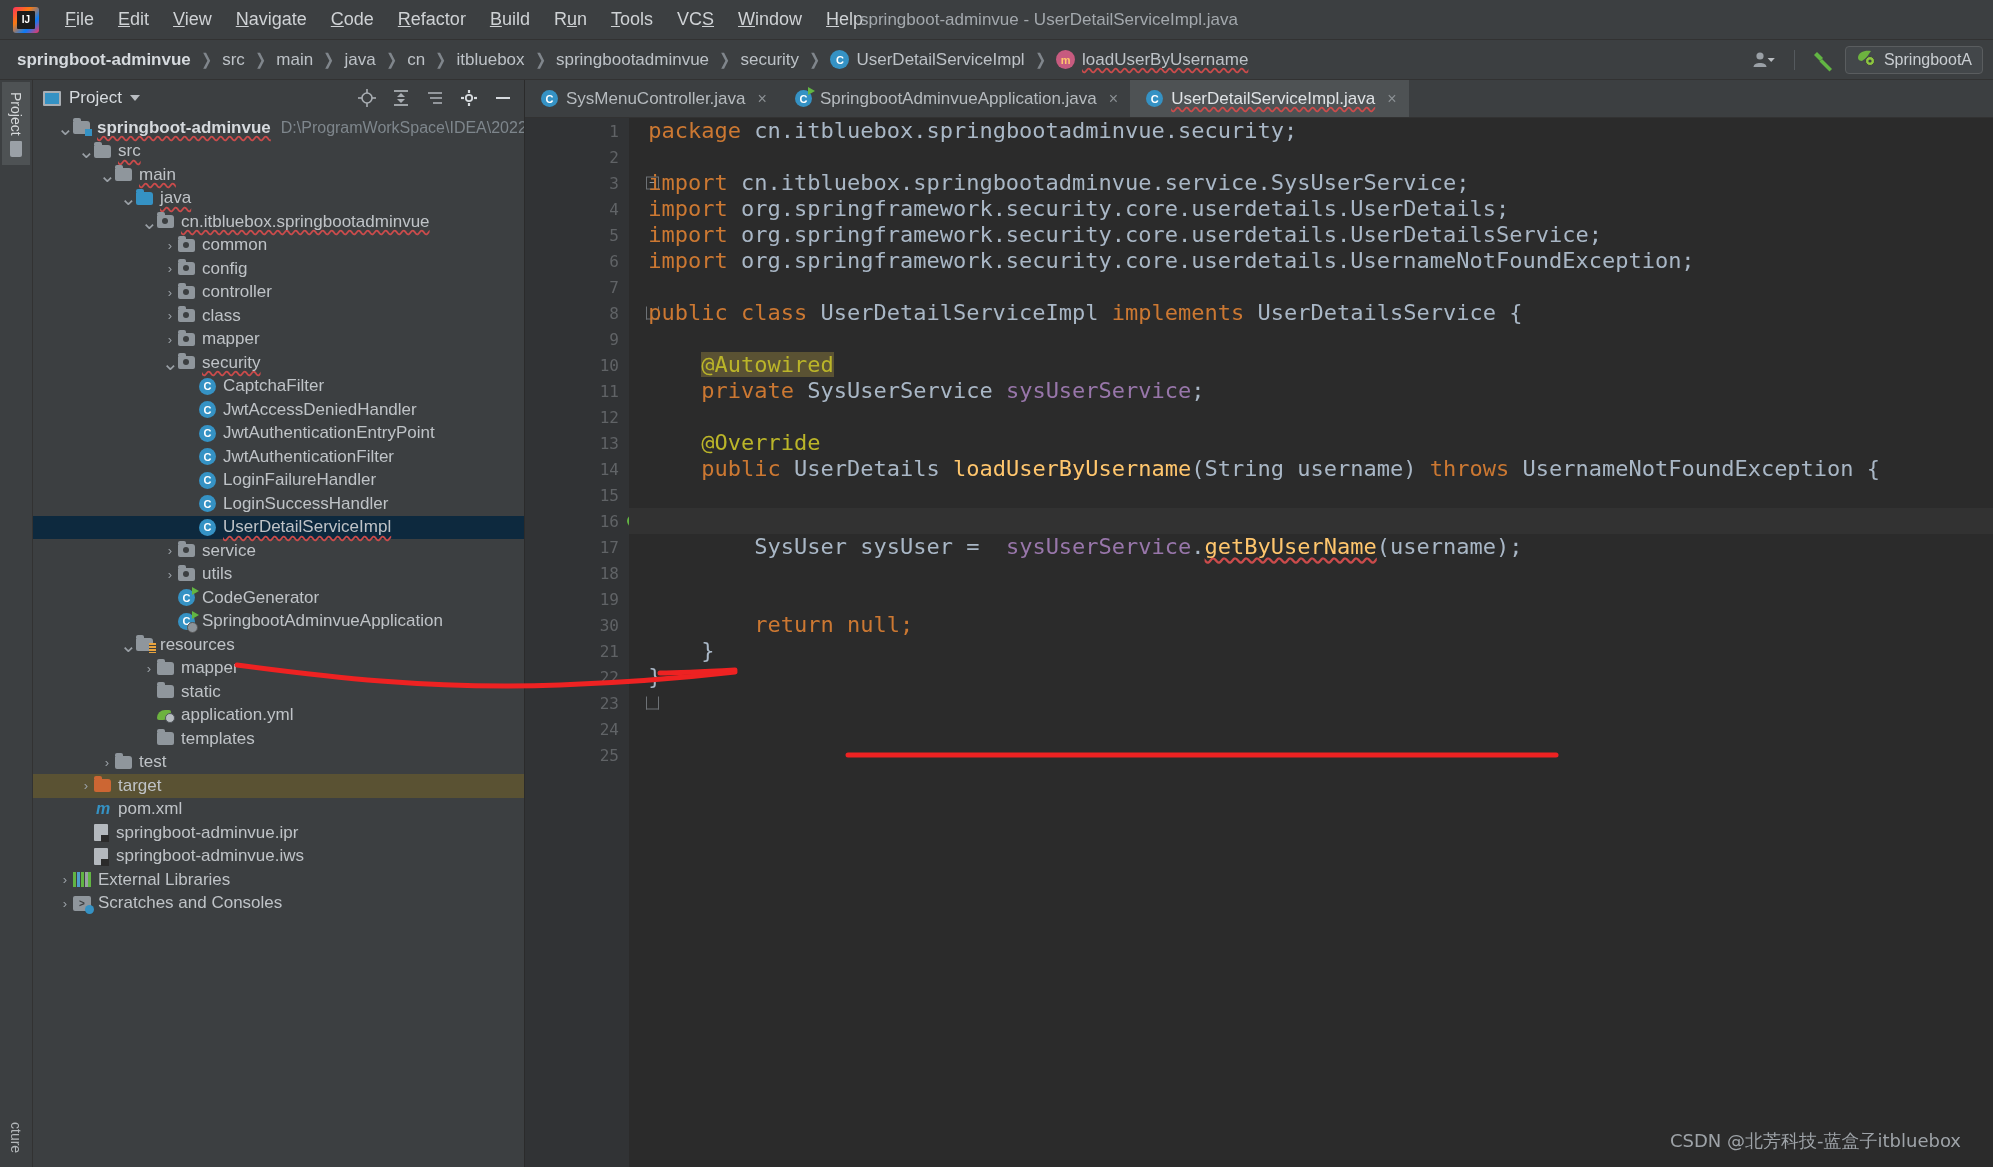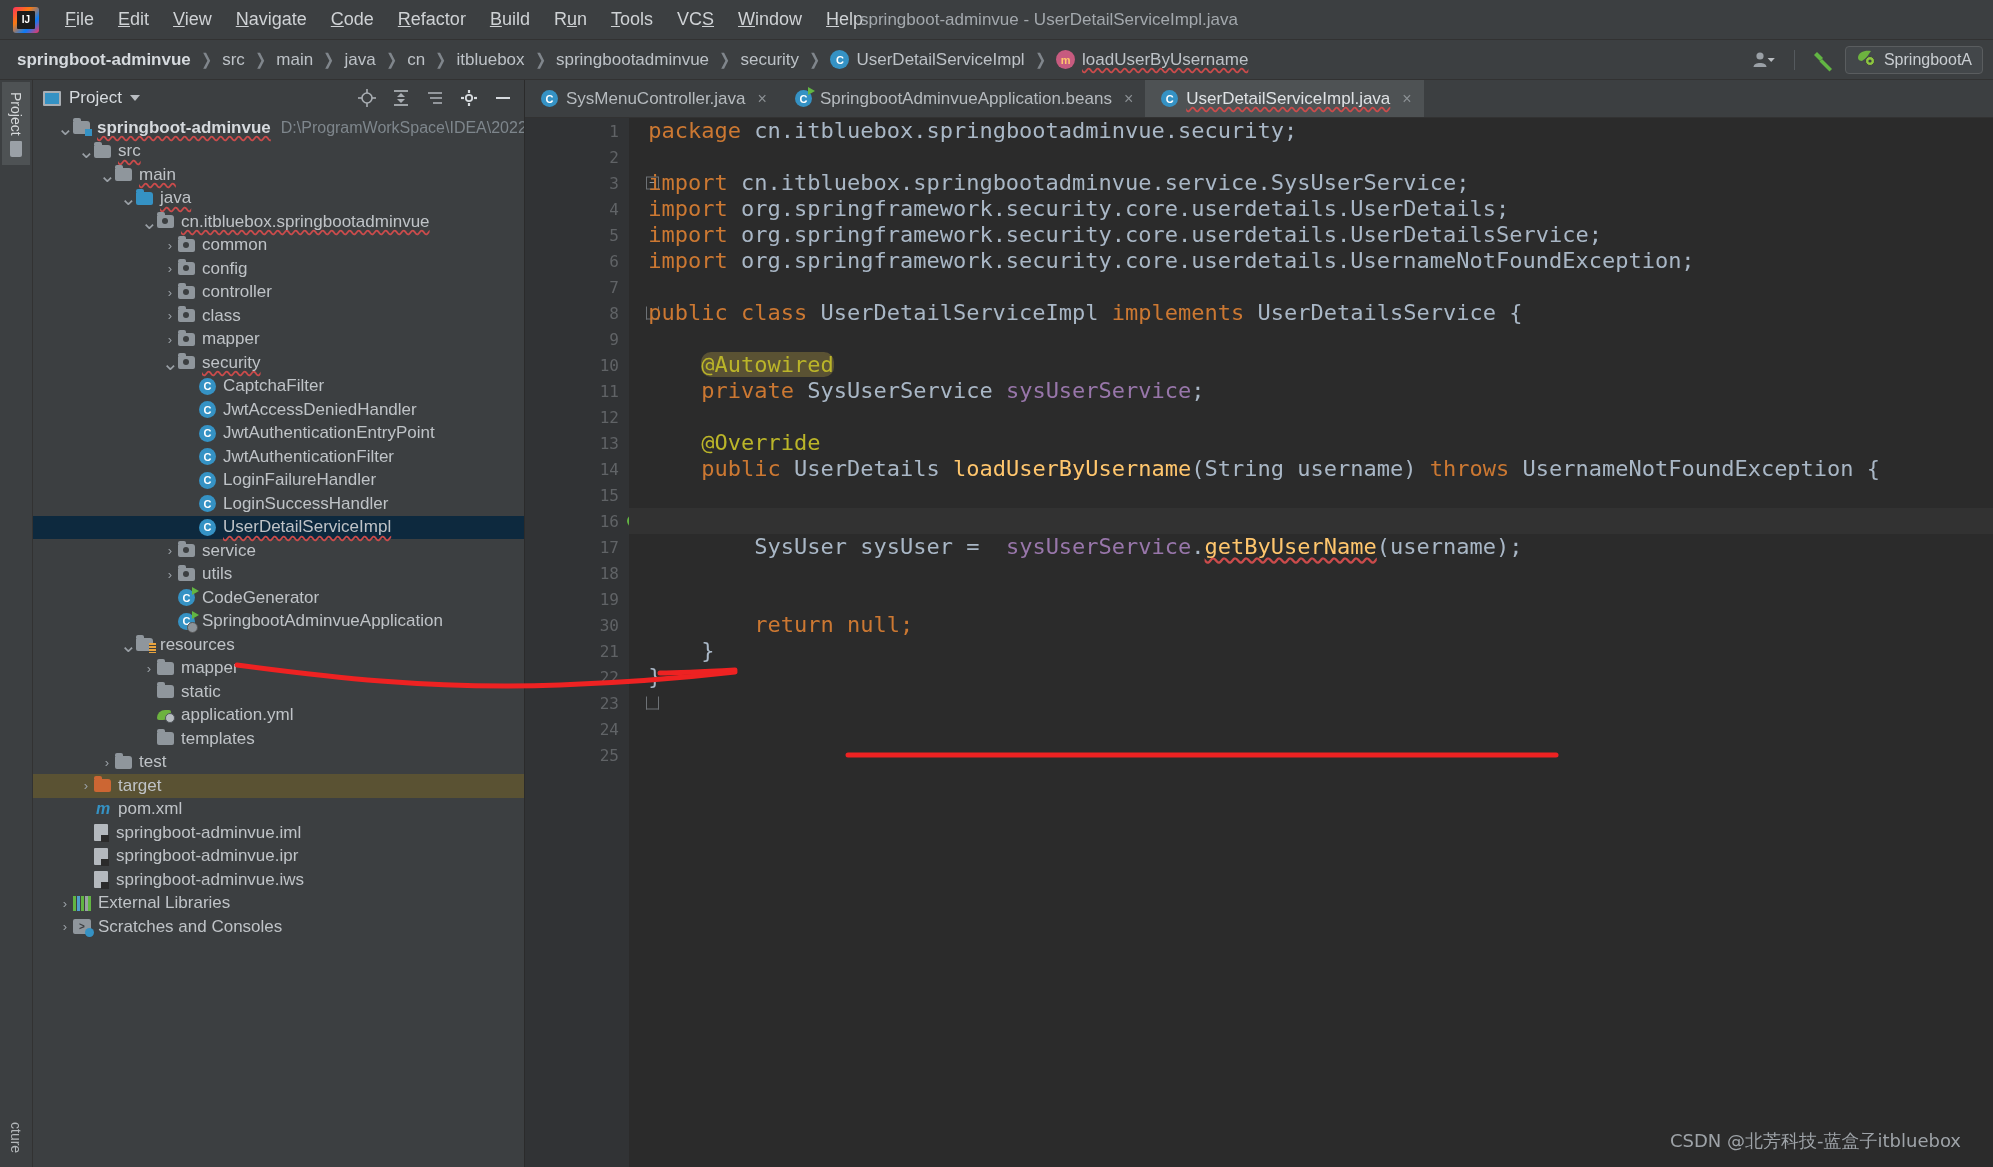--- a/index.html
+++ b/index.html
@@ -332,21 +332,21 @@
     font-family: "DejaVu Sans Mono", monospace;
     font-size: 22px;
   }
   .cline {
     height: 26px; line-height: 26px; white-space: pre;
     color: #a9b7c6; padding-left: 6px;
   }
   .cline.cur { background: #323232; }
   .kw   { color: #cc7832; }
   .ann  { color: #bbb529; }
-  .ann-hl { color: #bbb529; background: #5a5233; border-radius: 10px; }
+  .ann-hl { color: #bbb529; background: #5a5233; }
   .typ  { color: #a9b7c6; }
   .mth  { color: #ffc66d; }
   .fld  { color: #9876aa; }
   .pun  { color: #a9b7c6; }
   .err-u {
     text-decoration: underline wavy #cc4b4b;
     text-decoration-skip-ink: none;
     text-underline-offset: 3px;
   }
 
@@ -693,26 +693,20 @@
           <div class="trow">
             <span class="tw" style="width: 45px;"></span>
             <span class="arrow"></span>
             <span class="mvn-ico">m</span>
             <span class="leaf-label">pom.xml</span>
           </div>
           <div class="trow">
             <span class="tw" style="width: 45px;"></span>
             <span class="arrow"></span>
             <span class="file-ico"></span>
-            <span class="leaf-label">springboot-adminvue.iml</span>
-          </div>
-          <div class="trow">
-            <span class="tw" style="width: 45px;"></span>
-            <span class="arrow"></span>
-            <span class="file-ico"></span>
             <span class="leaf-label">springboot-adminvue.ipr</span>
           </div>
           <div class="trow">
             <span class="tw" style="width: 45px;"></span>
             <span class="arrow"></span>
             <span class="file-ico"></span>
             <span class="leaf-label">springboot-adminvue.iws</span>
           </div>
           <div class="trow">
             <span class="tw" style="width: 24px;"></span>
@@ -731,21 +725,21 @@
 
     <div class="editor-col">
       <div class="tabbar" id="tabbar">
           <div class="tab">
             <span class="tab-ico">C</span>
             <span>SysMenuController.java</span>
             <span class="tab-close">×</span>
           </div>
           <div class="tab">
             <span class="tab-ico boot">C</span>
-            <span>SpringbootAdminvueApplication.beans</span>
+            <span>SpringbootAdminvueApplication.java</span>
             <span class="tab-close">×</span>
           </div>
           <div class="tab active">
             <span class="tab-ico">C</span>
             <span class="squiggle">UserDetailServiceImpl.java</span>
             <span class="tab-close">×</span>
           </div>
         </div>
       <div class="editor-area">
         <div class="gutter" id="gutter">

